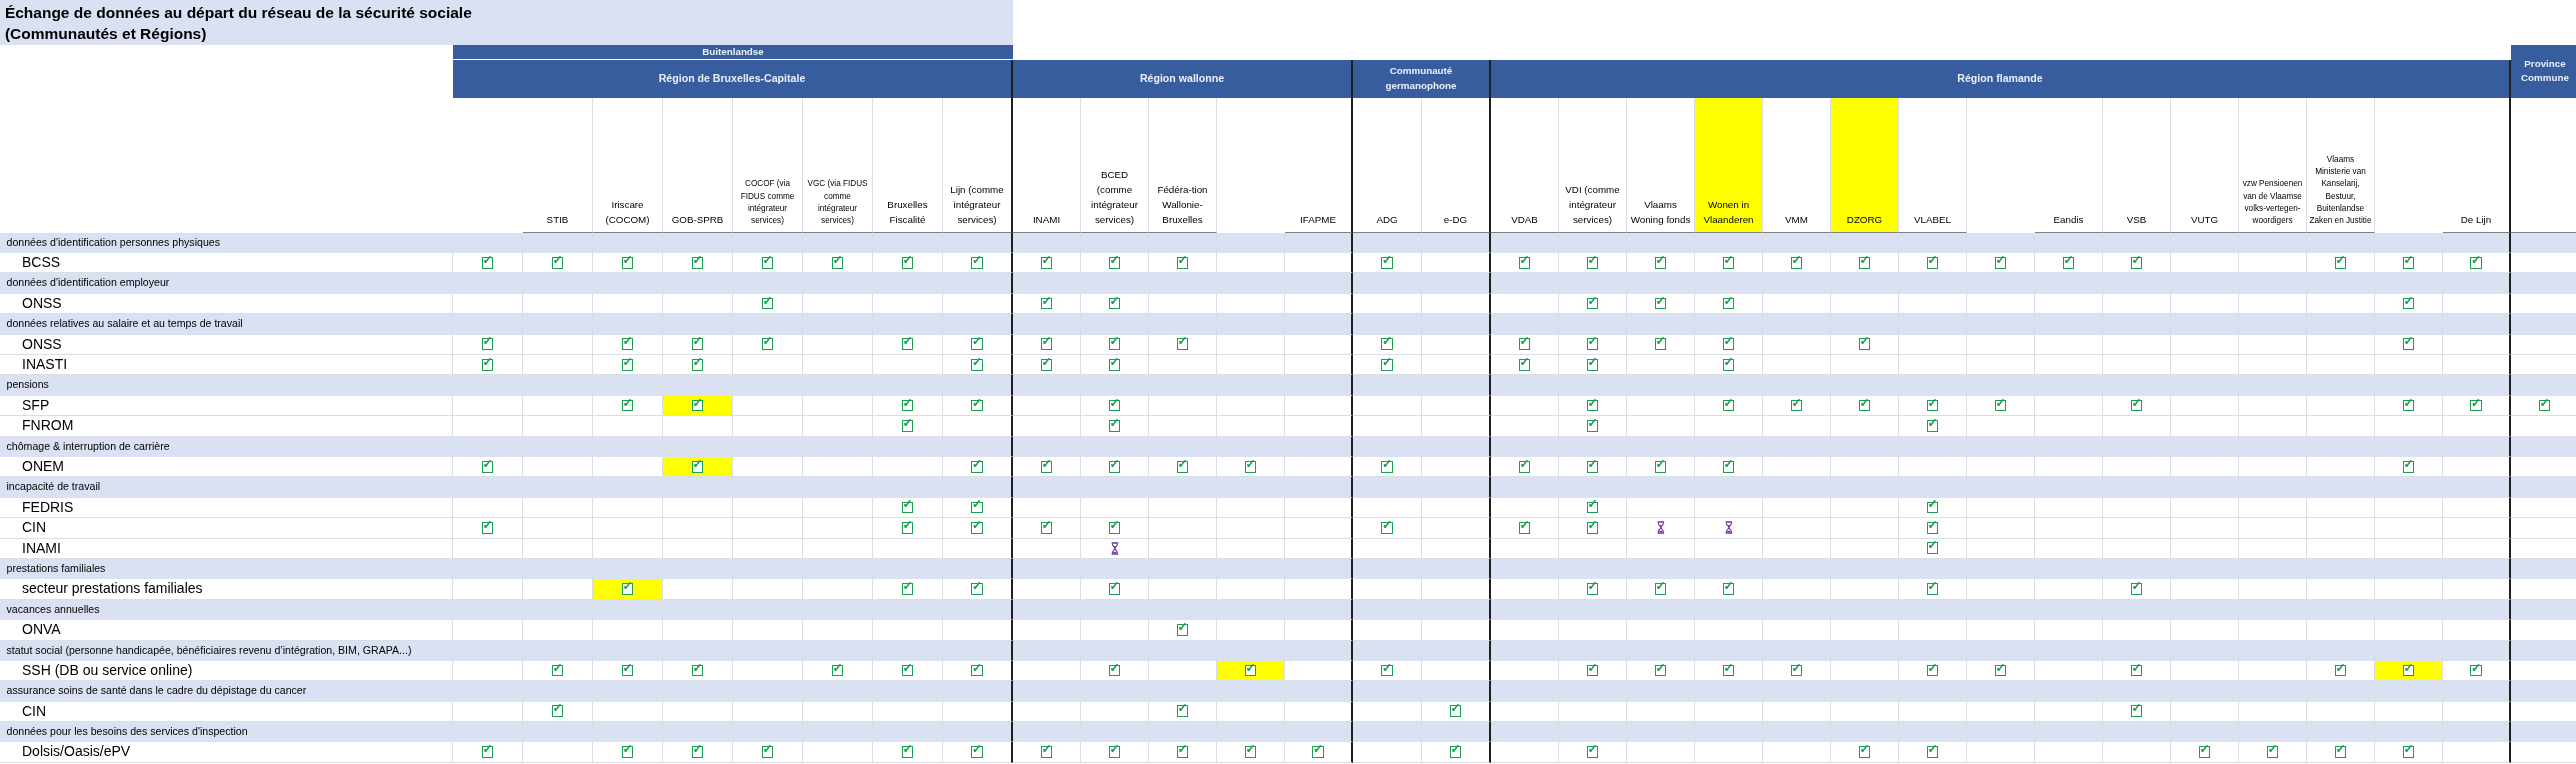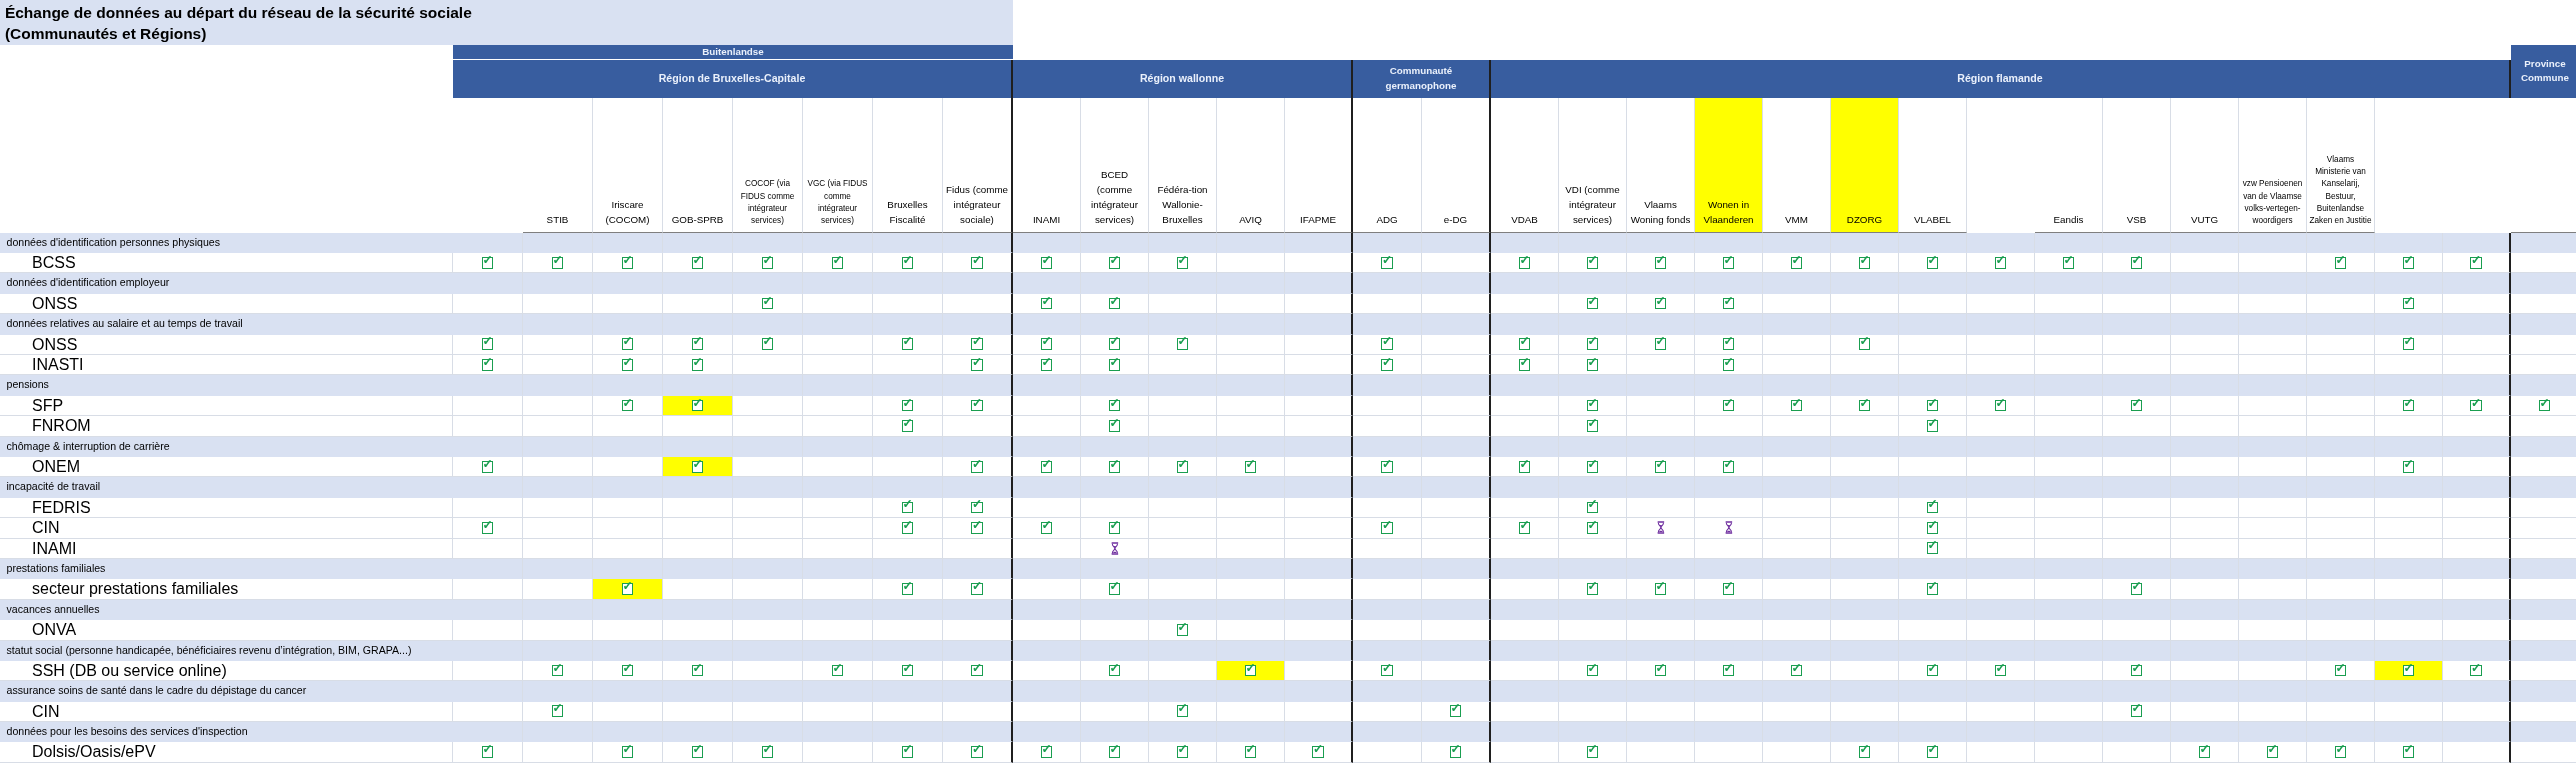--- a/index.html
+++ b/index.html
@@ -71,22 +71,22 @@
     background:var(--lav);
     font-size:10.6px; line-height:19.6px;
     padding-left:6.5px;
     white-space:nowrap;
     position:relative; z-index:2;
     border-bottom:0.8px solid var(--lav);
   }
   .cell.cat{background:var(--lav); border-bottom:0.8px solid var(--lav);}
   .row-label{
     background:#fff;
-    font-size:16px; line-height:19.6px;
-    padding-left:32px;
+    font-size:14px; line-height:19.6px;
+    padding-left:22px;
     white-space:nowrap;
     border-right:0.8px solid var(--grid);
     border-bottom:0.8px solid var(--grid);
   }
   .cell.ylw{background:var(--ylw);}
   .sep{border-right:2.4px double var(--sepcol) !important;}
   .mark-check{
     position:relative; display:inline-block;
     width:9.8px; height:9.8px;
     background:#fff; border:1.6px solid var(--green);
@@ -129,34 +129,31 @@
     <div class="cell name-cell small" style="grid-area: 4 / 6;">
       <span>COCOF (via FIDUS comme intégrateur services)</span>
     </div>
     <div class="cell name-cell small" style="grid-area: 4 / 7;">
       <span>VGC (via FIDUS comme intégrateur services)</span>
     </div>
     <div class="cell name-cell" style="grid-area: 4 / 8;">
       <span>Bruxelles Fiscalité</span>
     </div>
     <div class="cell name-cell sep" style="grid-area: 4 / 9;">
-      <span>Fidus (comme intégrateur sociale)</span>
+      <span>Lijn (comme intégrateur services)</span>
     </div>
     <div class="cell name-cell" style="grid-area: 4 / 10;">
       <span>INAMI</span>
     </div>
     <div class="cell name-cell" style="grid-area: 4 / 11;">
       <span>BCED (comme intégrateur services)</span>
     </div>
     <div class="cell name-cell" style="grid-area: 4 / 12;">
       <span>Fédéra-tion Wallonie-Bruxelles</span>
     </div>
-    <div class="cell name-cell" style="grid-area: 4 / 13;">
-      <span>AVIQ</span>
-    </div>
     <div class="cell name-cell sep" style="grid-area: 4 / 14;">
       <span>IFAPME</span>
     </div>
     <div class="cell name-cell" style="grid-area: 4 / 15;">
       <span>ADG</span>
     </div>
     <div class="cell name-cell sep" style="grid-area: 4 / 16;">
       <span>e-DG</span>
     </div>
     <div class="cell name-cell" style="grid-area: 4 / 17;">
@@ -187,20 +184,23 @@
       <span>VSB</span>
     </div>
     <div class="cell name-cell" style="grid-area: 4 / 27;">
       <span>VUTG</span>
     </div>
     <div class="cell name-cell small" style="grid-area: 4 / 28;">
       <span>vzw Pensioenen van de Vlaamse volks-vertegen-woordigers</span>
     </div>
     <div class="cell name-cell small" style="grid-area: 4 / 29;">
       <span>Vlaams Ministerie van Kanselarij, Bestuur, Buitenlandse Zaken en Justitie</span>
+    </div>
+    <div class="cell name-cell sep" style="grid-area: 4 / 31;">
+      <span>De Lijn</span>
     </div>
     <div class="cell name-cell" style="grid-area: 4 / 32;">
       <span></span>
     </div>
     <div class="cat-label" style="grid-area: 5 / 1;">données d'identification personnes physiques</div>
     <div class="cell cat" style="grid-area: 5 / 2;"></div>
     <div class="cell cat" style="grid-area: 5 / 3;"></div>
     <div class="cell cat" style="grid-area: 5 / 4;"></div>
     <div class="cell cat" style="grid-area: 5 / 5;"></div>
     <div class="cell cat" style="grid-area: 5 / 6;"></div>

